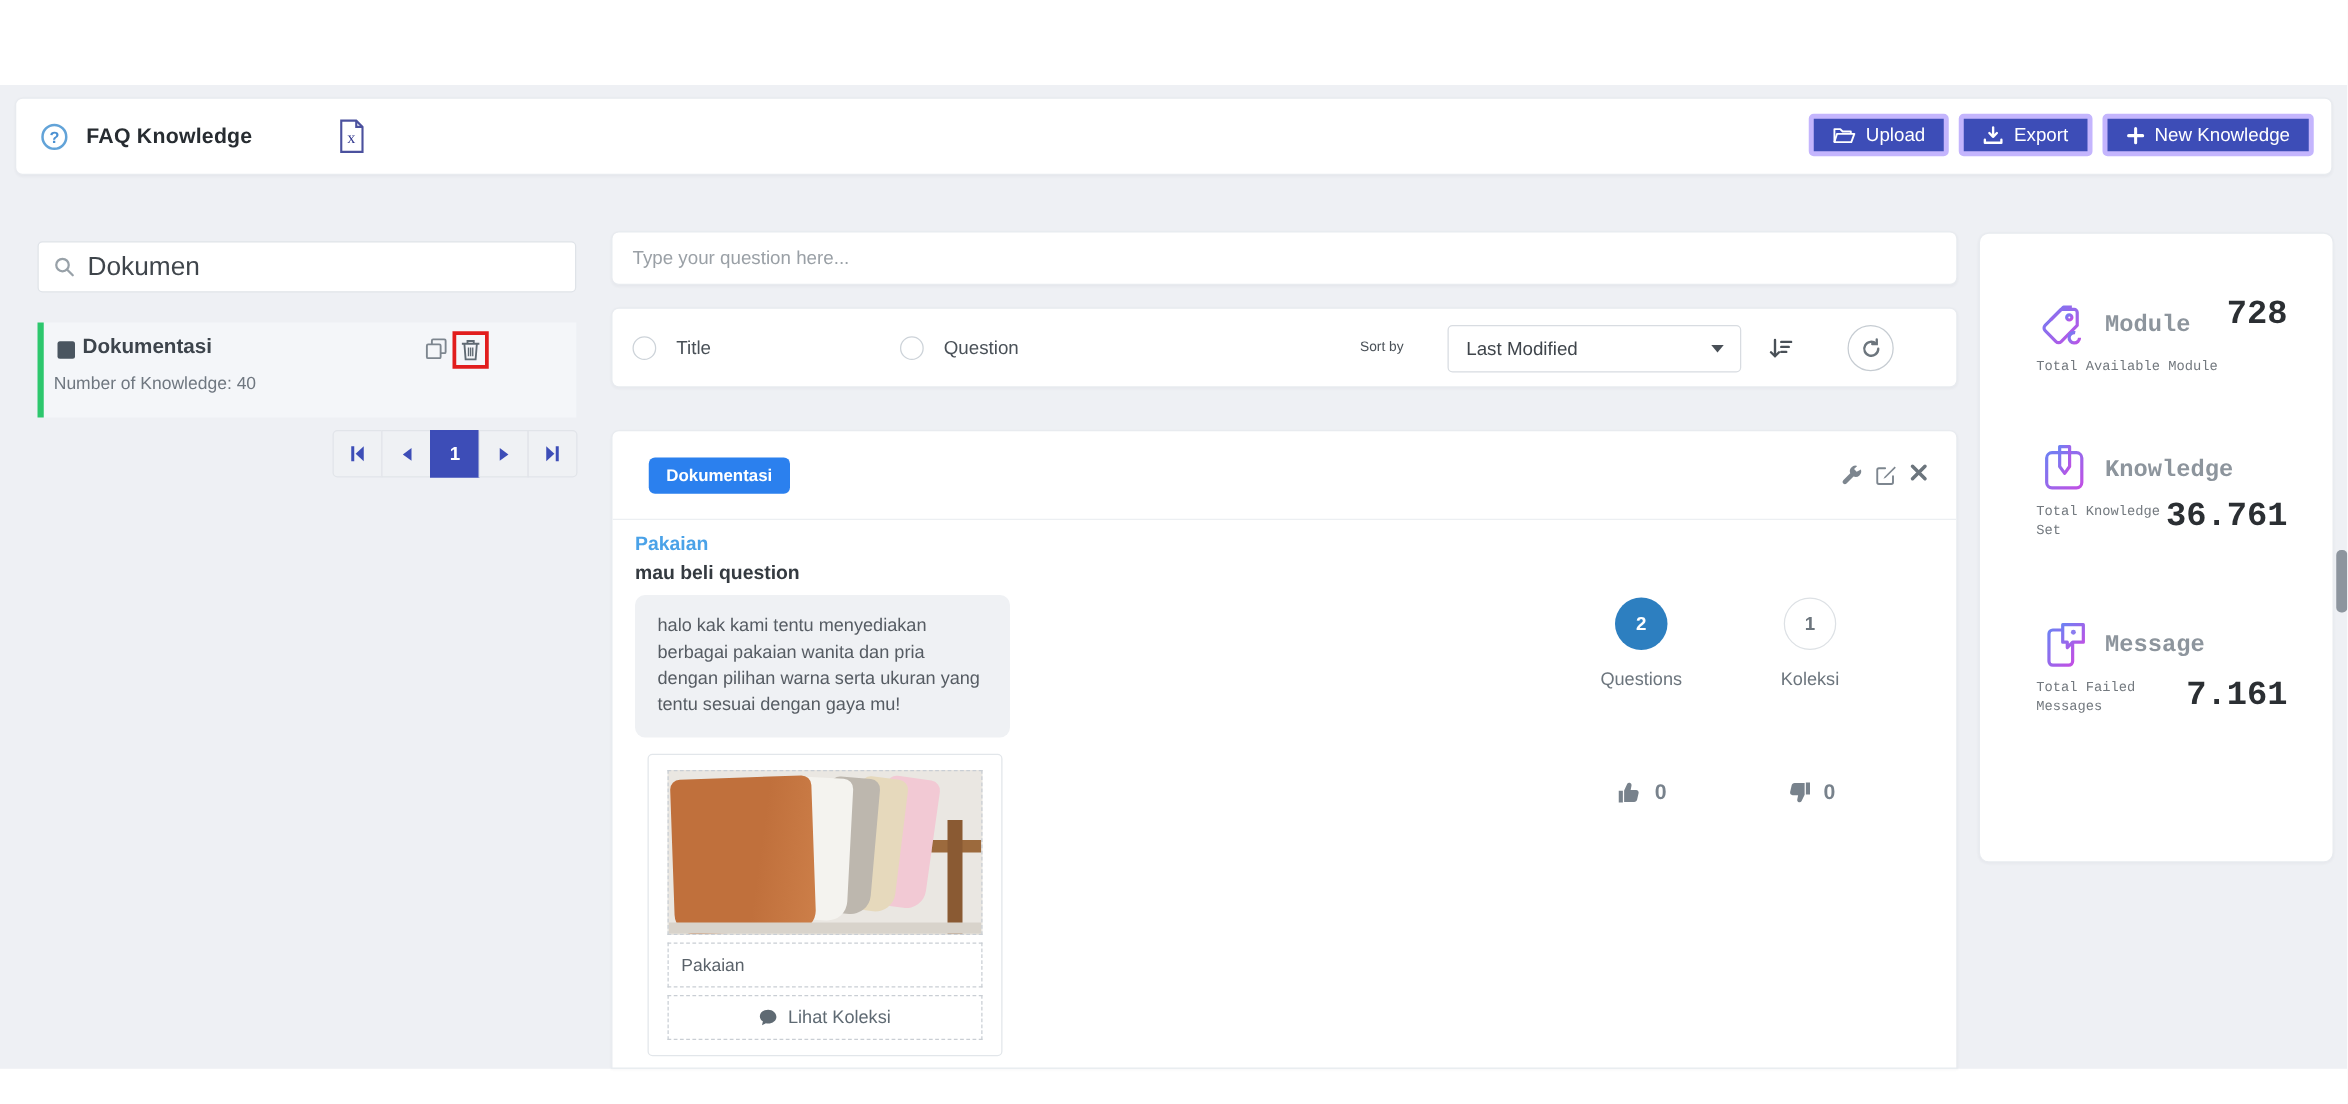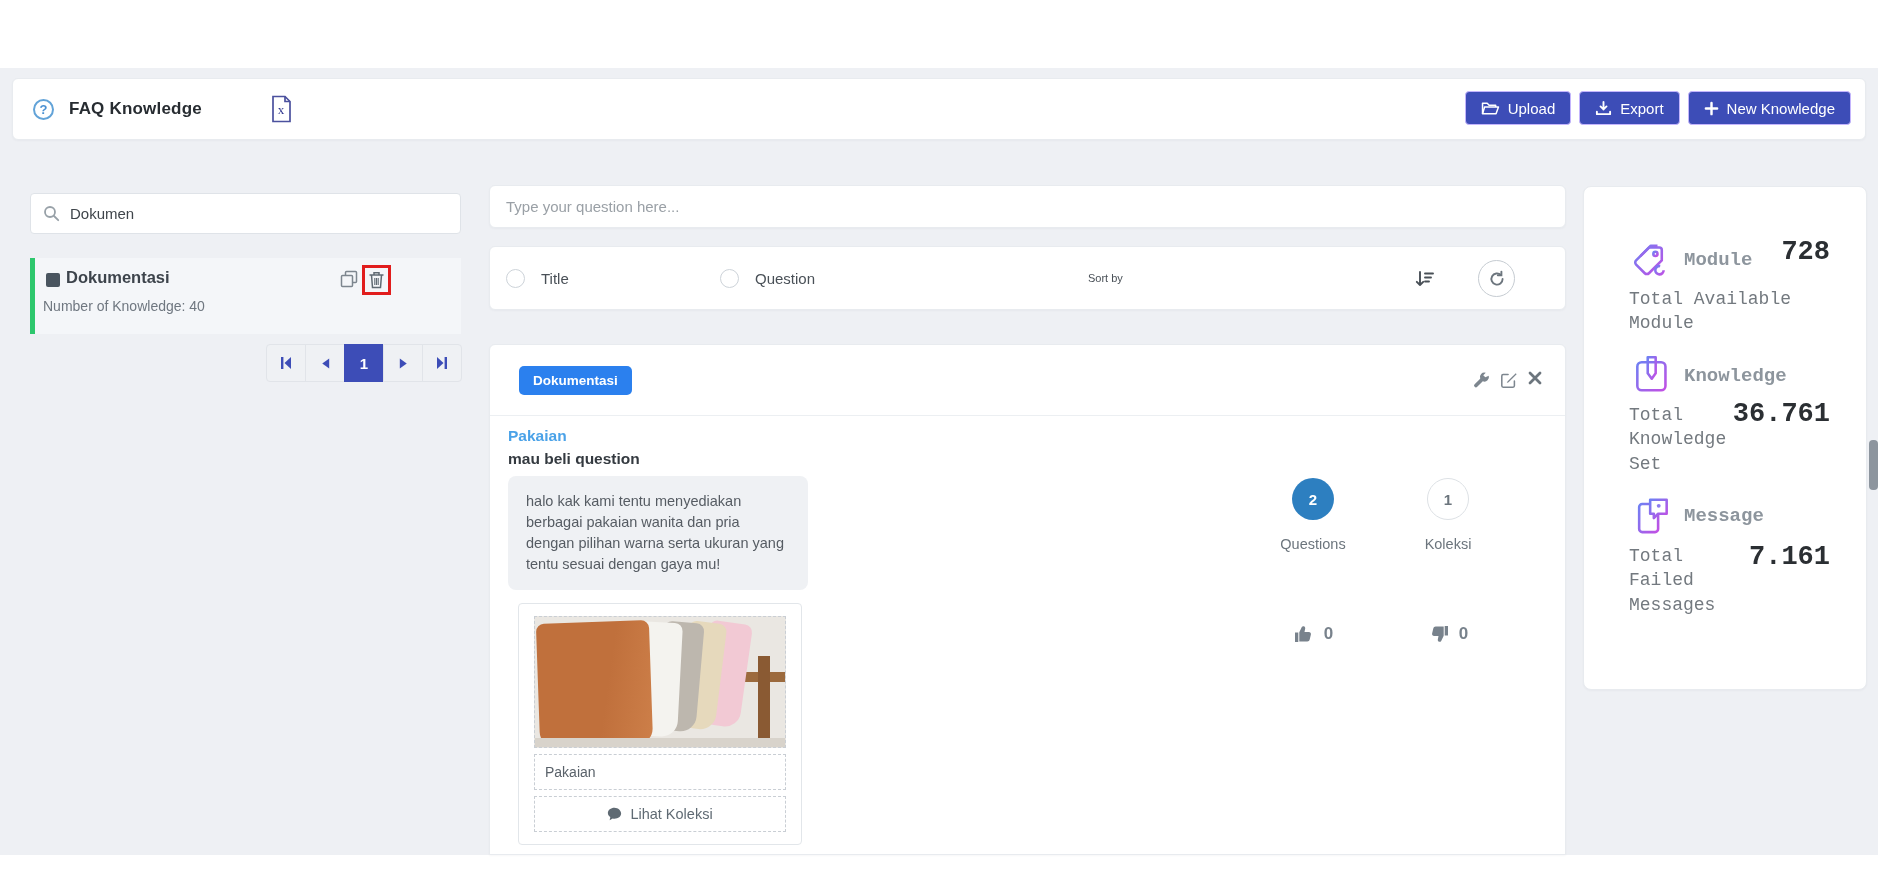--- a/index.html
+++ b/index.html
@@ -10,27 +10,27 @@
 
   .card { position:absolute; background:#fff; border:1px solid #e8ebef; border-radius:6px; box-shadow:0 1px 2px rgba(40,50,70,.04); }
 
   
   .header { left:12px; top:78px; width:1854px; height:62px; display:flex; align-items:center; }
   .help-ic { width:21px; height:21px; border:2px solid #62a3d8; border-radius:50%; color:#4a90d2;
              font-size:13px; font-weight:bold; display:flex; align-items:center; justify-content:center; margin-left:20px; cursor:pointer;}
   .h-title { font-size:17px; font-weight:bold; color:#272c31; margin-left:15px; letter-spacing:.2px;}
   .excel-ic { margin-left:68px; cursor:pointer; display:flex;}
   .h-btns { position:absolute; right:14px; top:12px; display:flex; gap:8px; }
-  .btn { height:34px; background:#3d4db7; border:1px solid #c4b5fd; border-radius:4px; color:#fff;
+  .btn { height:34px; background:#3d4db7; border:4px solid #c4b5fd; border-radius:4px; color:#fff;
          font-size:15px; display:flex; align-items:center; padding:0 15px; gap:8px; cursor:pointer;}
 
   
   .search-box { position:absolute; left:30px; top:193px; width:431px; height:41px; background:#fff;
                 border:1px solid #dfe3e8; border-radius:4px; display:flex; align-items:center; padding:0 12px; }
-  .search-box input { border:none; outline:none; font-size:15px; color:#3f454b; margin-left:10px; width:360px; background:transparent; font-family:inherit;}
+  .search-box input { border:none; outline:none; font-size:21px; color:#3f454b; margin-left:10px; width:360px; background:transparent; font-family:inherit;}
   .module-item { position:absolute; left:30px; top:258px; width:431px; height:76px; background:#f4f6f9;
                  border-left:5px solid #2dc76d; }
   .mi-square { position:absolute; left:11px; top:15px; width:14px; height:14px; background:#4a5560; border-radius:2px;}
   .mi-title { position:absolute; left:31px; top:10px; font-size:16.5px; font-weight:bold; color:#3d444c; }
   .mi-sub { position:absolute; left:8px; top:40px; font-size:14px; color:#6f7780; }
   .mi-copy { position:absolute; left:305px; top:12px; cursor:pointer; }
   .mi-trash { position:absolute; left:327px; top:7px; width:29px; height:30px; border:3px solid #e11d1d;
               display:flex; align-items:center; justify-content:center; cursor:pointer; background:transparent;}
   .pager { position:absolute; left:266px; top:344px; display:flex; }
   .pg { width:40px; height:38px; background:#eff1f4; border:1px solid #e1e4e9; margin-left:-1px;
@@ -79,21 +79,21 @@
   .stat .slbl { margin-top:16px; font-size:14.5px; color:#6c757d; }
   .vote { position:absolute; top:279px; width:110px; display:flex; align-items:center; justify-content:center;
           gap:9px; cursor:pointer; }
   .vote b { font-size:17px; color:#78828c; }
 
   
   .rpanel { left:1583px; top:186px; width:284px; height:504px; border-radius:8px;font-family:Liberation Mono, monospace; }
   .ric { position:absolute; left:46px; }
   .rlbl { position:absolute; left:100px; font-size:19px; font-weight:bold; color:#8d959d; }
   .rval { position:absolute; right:36px; font-size:27px; font-weight:bold; color:#2b2f33; }
-  .rsub { position:absolute; left:45px; font-size:18px; color:#73797f; line-height:1.35; width:120px;}
+  .rsub { position:absolute; left:45px; font-size:11px; color:#73797f; line-height:1.35; width:120px;}
 
   .scrollthumb { position:absolute; left:1869px; top:440px; width:9px; height:50px; background:#8d959e; border-radius:4px; cursor:pointer;}
 
   svg { display:block; }
 </style>
 </head>
 <body>
 
 <div class="app">
   <svg width="0" height="0" style="position:absolute">
@@ -210,20 +210,24 @@
   <div class="card filterbar">
     <div class="radio" style="left:16px">
       <span class="dot"></span>
       <span>Title</span>
     </div>
     <div class="radio" style="left:230px">
       <span class="dot"></span>
       <span>Question</span>
     </div>
     <div class="sortlbl">Sort by</div>
+    <div class="dropdown">
+      <span>Last Modified</span>
+      <span class="caret"></span>
+    </div>
     <div class="sort-ic">
       <svg width="20" height="20" viewBox="0 0 20 20" fill="none" stroke="#495057" stroke-width="1.9" stroke-linecap="round">
         <path d="M6 3v13M6 16l-3.2-3.2M6 16l3.2-3.2"></path>
         <path d="M11 4.5h8M11 8.5h6M11 12.5h4"></path>
       </svg>
     </div>
     <div class="refresh">
       <svg width="18" height="18" viewBox="0 0 18 18" fill="none" stroke="#6c757d" stroke-width="1.9" stroke-linecap="round">
         <path d="M14.6 9a5.6 5.6 0 1 1-1.7-4"></path>
           <path d="M13.4 1.6v3.6H9.8"></path>

